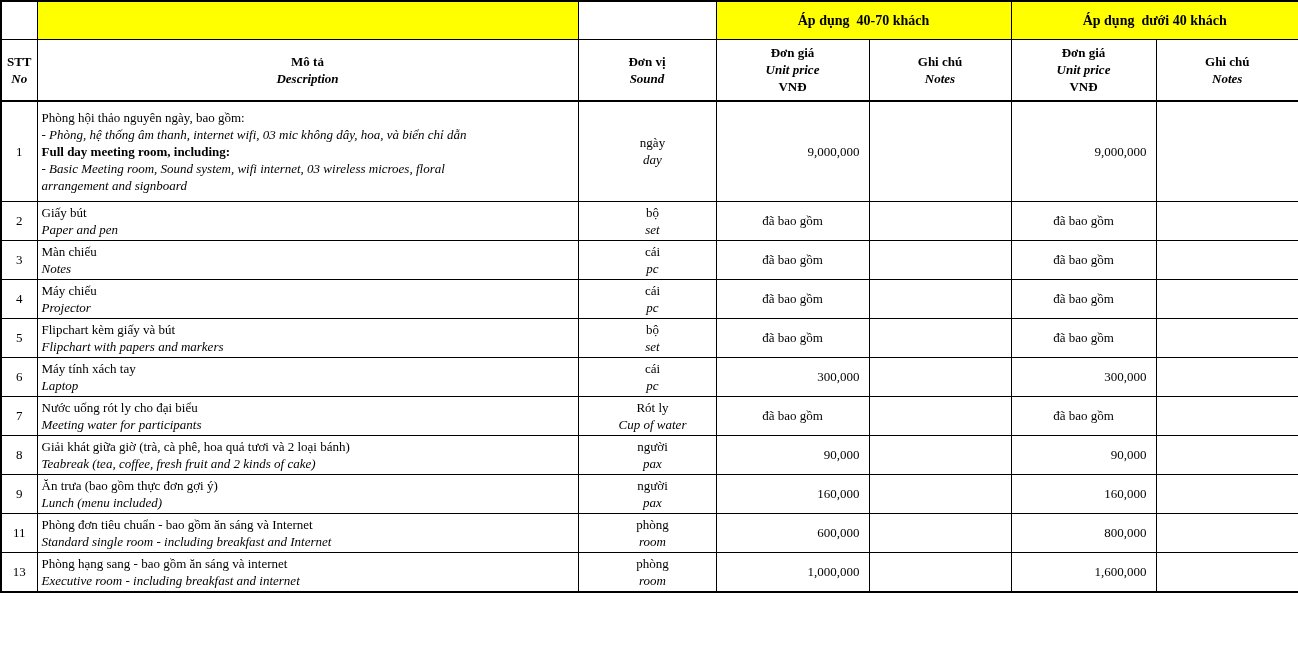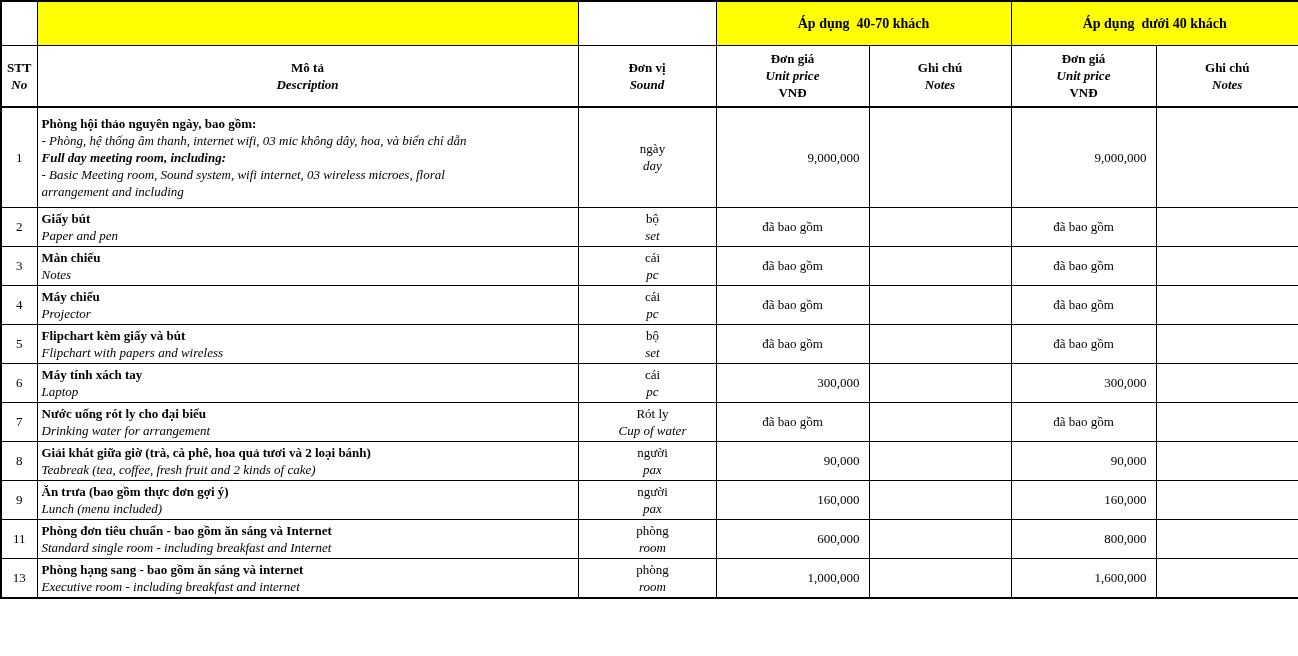--- a/index.html
+++ b/index.html
@@ -18,32 +18,32 @@
   th, td {
     border: 1px solid #000;
     vertical-align: middle;
     font-size: 13px;
     line-height: 17px;
     padding: 1px 3px;
     overflow: hidden;
   }
   thead th { font-weight: bold; text-align: center; }
   .en { font-style: italic; }
-  tr.group-row th { height: 44px; }
+  tr.group-row th { height: 38px; }
   .yellow { background: #FFFF00; }
   th.group { font-size: 14px; white-space: pre-wrap; }
   tr.header-row th { height: 62px; border-bottom: 2px solid #000; }
   tbody tr { height: 37px; }
   tbody tr:first-child { height: 100px; }
   td.stt { text-align: center; }
   td.desc { text-align: left; padding: 2px 4px 2px 4px; }
   .desc-line { white-space: nowrap; }
-  .desc-line.style-b  { font-weight: bold; }
+  .desc-line.style-b  { font-weight: normal; }
   .desc-line.style-i  { font-style: italic; }
-  .desc-line.style-bi { font-weight: bold; font-style: italic; }
+  .desc-line.style-bi { font-weight: bold; }
   td.unit { text-align: center; padding-left: 14px; }
   td.price.num { text-align: right; padding-right: 9px; }
   td.price.included { text-align: center; }
   td.notes { text-align: center; }
 </style>
 </head>
 <body>
 
 <table>
   <colgroup>
@@ -97,21 +97,21 @@
     </tr>
   </thead>
   <tbody>
   <tr>
     <td class="stt">1</td>
     <td class="desc">
           <div class="desc-line style-b">Phòng hội thảo nguyên ngày, bao gồm:</div>
           <div class="desc-line style-i">- Phòng, hệ thống âm thanh, internet wifi, 03 mic không dây, hoa, và biển chỉ dẫn</div>
           <div class="desc-line style-bi">Full day meeting room, including:</div>
           <div class="desc-line style-i">- Basic Meeting room, Sound system, wifi internet, 03 wireless microes, floral</div>
-          <div class="desc-line style-i">arrangement and including</div>
+          <div class="desc-line style-i">arrangement and signboard</div>
         </td>
     <td class="unit">
       <div>ngày</div>
       <div class="en">day</div>
     </td>
     <td class="price num">9,000,000</td>
     <td class="notes"></td>
     <td class="price num">9,000,000</td>
     <td class="notes"></td>
   </tr>
@@ -161,21 +161,21 @@
     <td class="price included">đã bao gồm</td>
     <td class="notes"></td>
     <td class="price included">đã bao gồm</td>
     <td class="notes"></td>
   </tr>
 
   <tr>
     <td class="stt">5</td>
     <td class="desc">
           <div class="desc-line style-b">Flipchart kèm giấy và bút</div>
-          <div class="desc-line style-i">Flipchart with papers and wireless</div>
+          <div class="desc-line style-i">Flipchart with papers and markers</div>
         </td>
     <td class="unit">
       <div>bộ</div>
       <div class="en">set</div>
     </td>
     <td class="price included">đã bao gồm</td>
     <td class="notes"></td>
     <td class="price included">đã bao gồm</td>
     <td class="notes"></td>
   </tr>
@@ -193,21 +193,21 @@
     <td class="price num">300,000</td>
     <td class="notes"></td>
     <td class="price num">300,000</td>
     <td class="notes"></td>
   </tr>
 
   <tr>
     <td class="stt">7</td>
     <td class="desc">
           <div class="desc-line style-b">Nước uống rót ly cho đại biểu</div>
-          <div class="desc-line style-i">Drinking water for arrangement</div>
+          <div class="desc-line style-i">Meeting water for participants</div>
         </td>
     <td class="unit">
       <div>Rót ly</div>
       <div class="en">Cup of water</div>
     </td>
     <td class="price included">đã bao gồm</td>
     <td class="notes"></td>
     <td class="price included">đã bao gồm</td>
     <td class="notes"></td>
   </tr>

